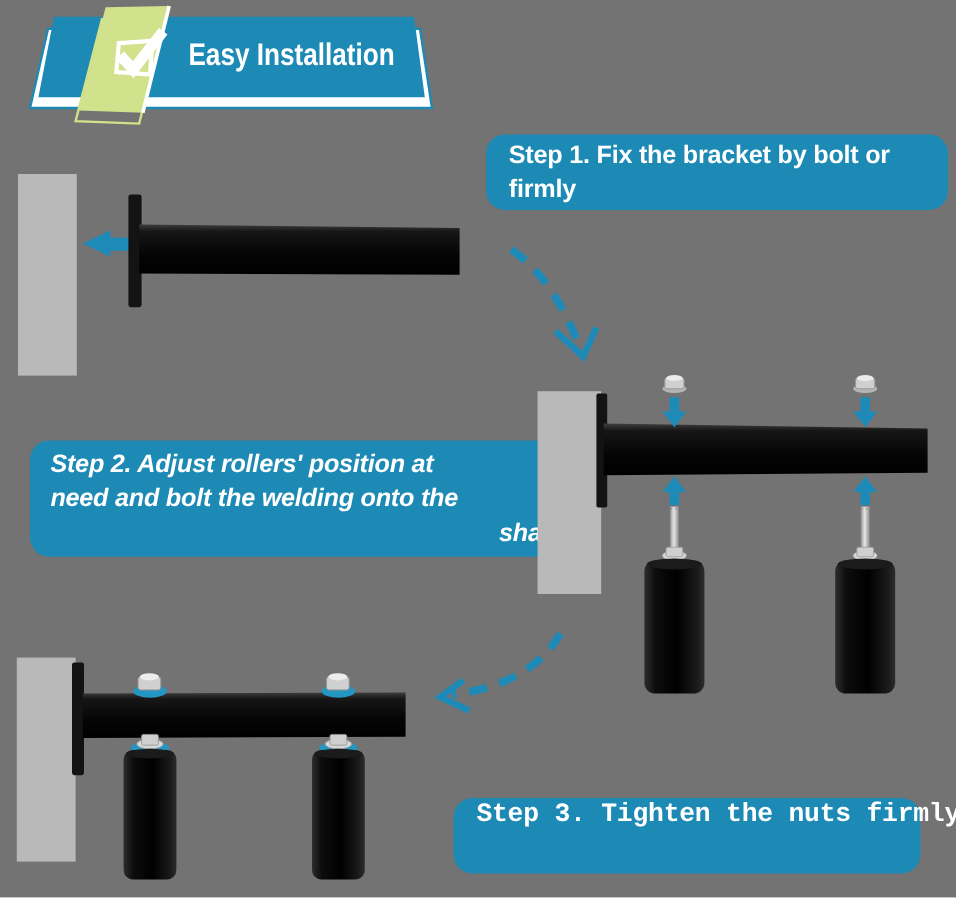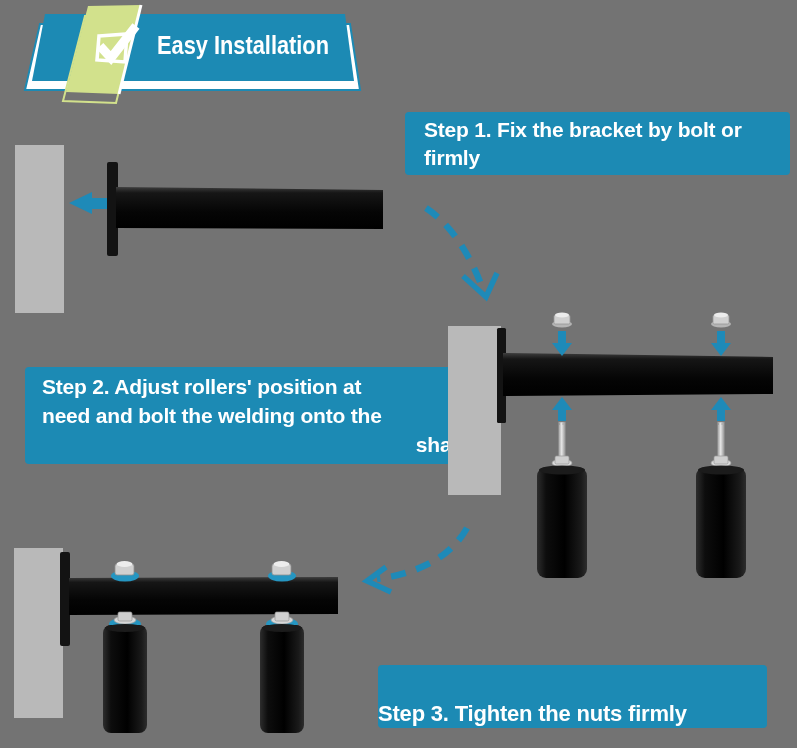--- a/index.html
+++ b/index.html
@@ -7,32 +7,32 @@
     position:relative;
     width:797px;height:748px;
     background:#737373;
     overflow:hidden;
     font-family:"Liberation Sans", sans-serif;
   }
   .abs{position:absolute;}
   .step-box{
     position:absolute;
     background:#1c8ab4;
-    border-radius:4px;
+    border-radius:16px;
     color:#ffffff;
     font-weight:bold;
     font-size:21px;
     letter-spacing:-0.2px;
   }
   .step-box .line{white-space:nowrap;line-height:28px;}
   #step1-box{left:405px;top:112px;width:385px;height:63px;padding:4px 0 0 19px;box-sizing:border-box;}
-  #step2-box{left:25px;top:367px;width:456px;height:97px;padding:5px 16px 0 17px;box-sizing:border-box;}
+  #step2-box{left:25px;top:367px;width:456px;height:97px;padding:5px 16px 0 17px;box-sizing:border-box;font-style:italic;}
   #step2-box .line{line-height:29px;}
   #step2-box .line.indent{padding-left:7px;text-align:right;}
-  #step3-box{left:378px;top:665px;width:389px;height:63px;display:flex;align-items:flex-end;box-sizing:border-box;font-size:22px;}
+  #step3-box{left:378px;top:665px;width:389px;height:63px;display:flex;align-items:flex-start;padding-left:19px;box-sizing:border-box;font-size:22px;font-family:Liberation Mono, monospace;}
   svg{display:block;}
 </style>
 </head>
 <body>
 
 <div id="stage">
 
   <svg class="abs" style="left:10px;top:0px;" width="360" height="108" viewBox="0 0 360 108">
 
     <polygon points="30,24 340,24 350,90 15,90" fill="#ffffff" stroke="#1c8ab4" stroke-width="2"></polygon>

